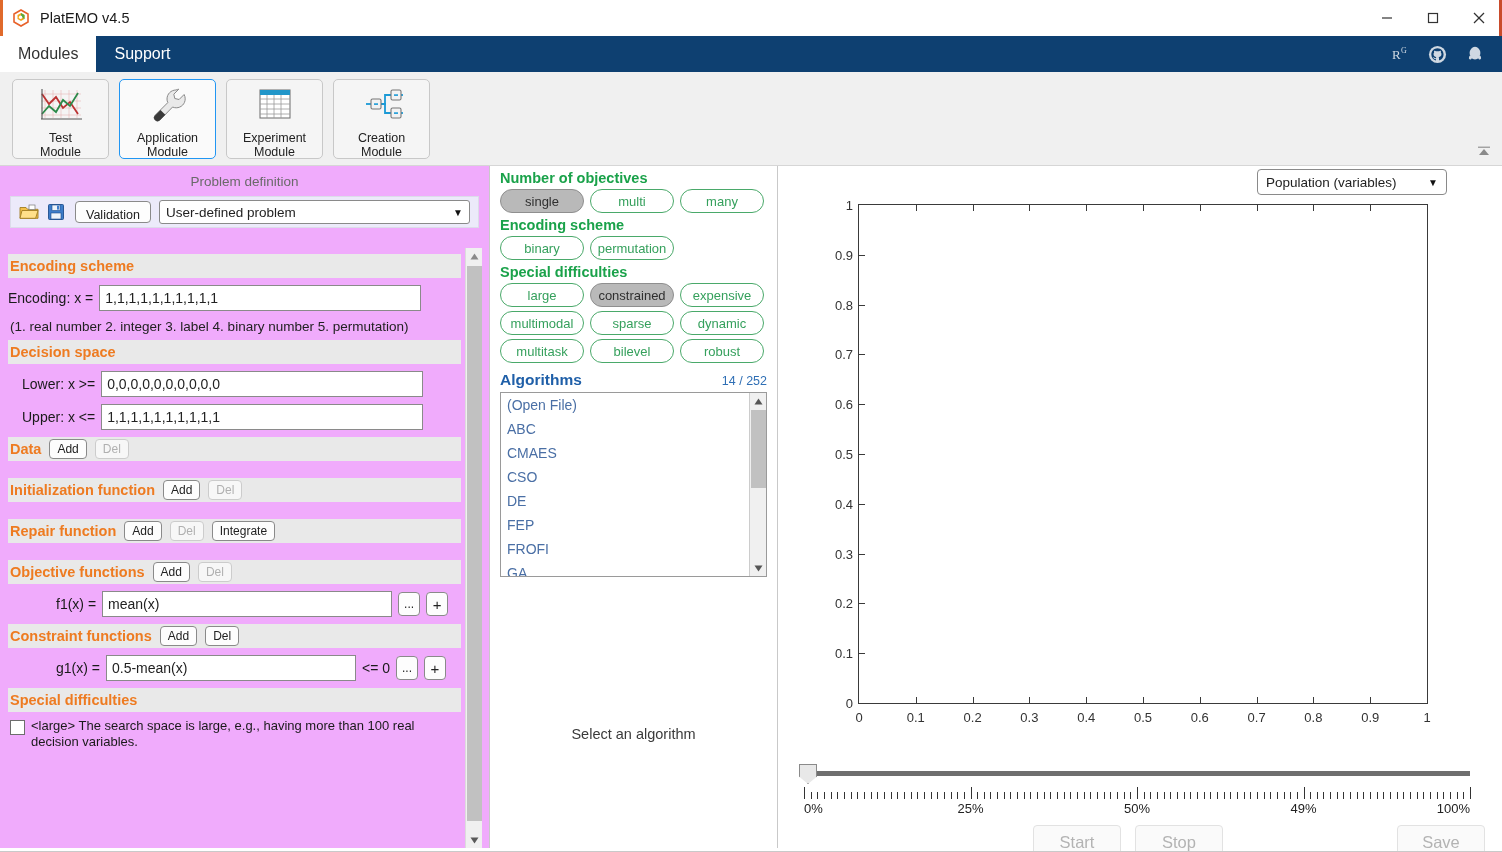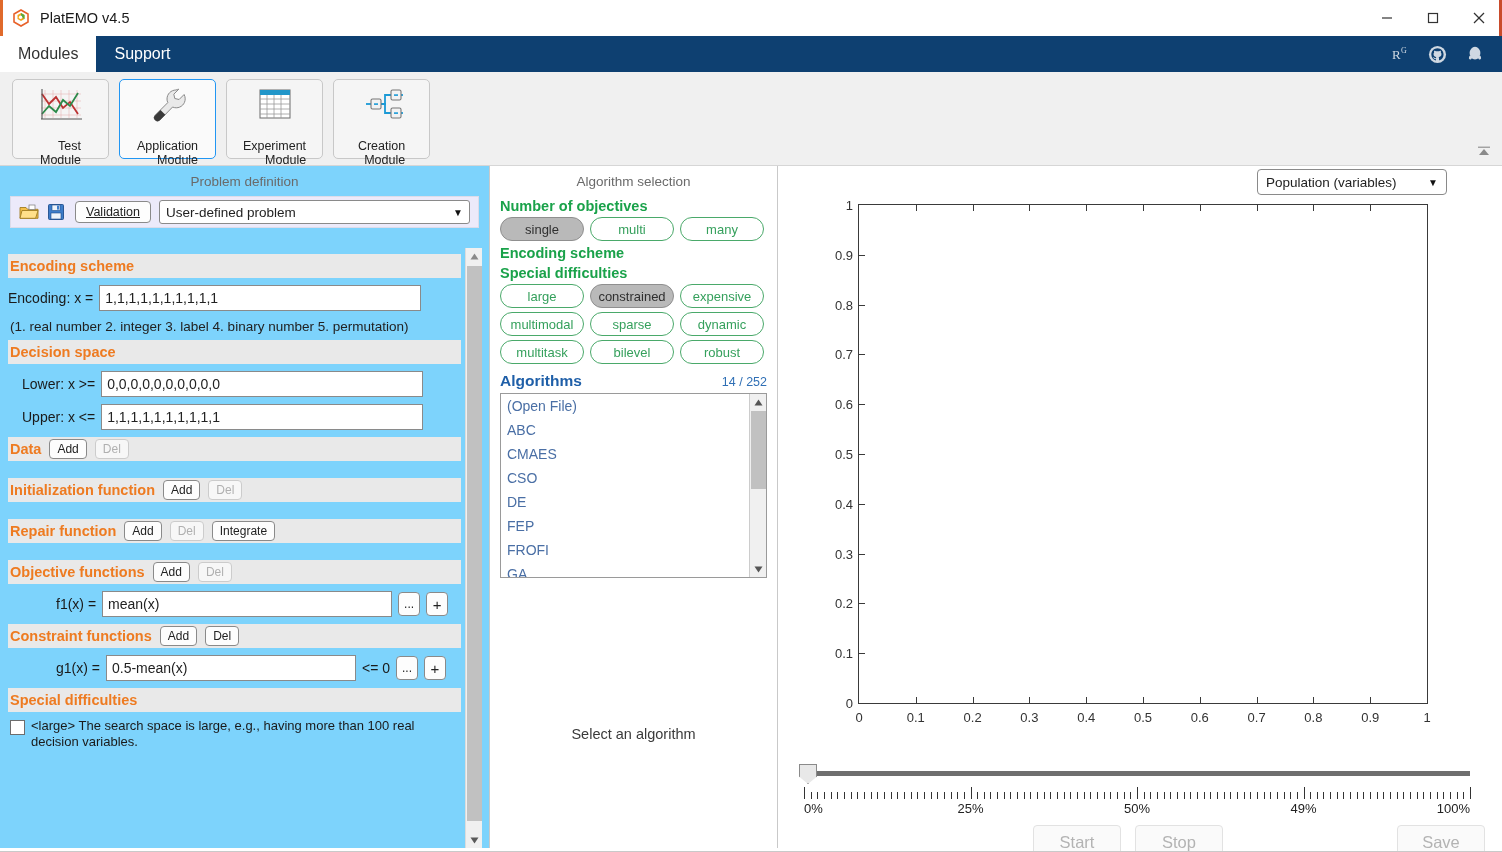--- a/index.html
+++ b/index.html
@@ -47,45 +47,44 @@
     height:94px; background:#f0f0f0; border-bottom:1px solid #d6d6d6;
     display:flex; align-items:center; padding-left:12px; gap:10px; position:relative;
   }
   .mod-btn {
     width:97px; height:80px; background:#f5f5f5; border:1px solid #c8c8c8; border-radius:5px;
     display:flex; flex-direction:column; align-items:center; justify-content:flex-start;
     padding-top:6px; cursor:pointer;
   }
   .mod-btn.selected { border:1.5px solid #2196f3; background:#fafafa; }
   .mod-ico { height:40px; display:flex; align-items:center; justify-content:center; }
-  .mod-lbl { font-size:12.5px; color:#222; text-align:right; line-height:14px; margin-top:15px; }
+  .mod-lbl { font-size:12.5px; color:#222; text-align:center; line-height:14px; margin-top:7px; }
   .ribbon-collapse {
     position:absolute; right:6px; bottom:4px; width:24px; height:18px;
     display:flex; align-items:center; justify-content:center; color:#777; font-size:11px;
   }
 
   
   .main { display:flex; height:682px; }
-  .col-left   { width:490px; border-right:1px solid #c9c9c9; position:relative; background:#7dd3fc; }
+  .col-left   { width:490px; border-right:1px solid #c9c9c9; position:relative; background:#f0abfc; }
   .col-mid    { width:288px; border-right:1px solid #c9c9c9; position:relative; background:#fff; }
   .col-right  { flex:1; position:relative; background:#fff; }
 
   .panel-title { text-align:center; font-size:13.5px; color:#6a6a6a; padding-top:8px; height:28px; }
 
   
   .pd-toolbar {
     margin:2px 10px 0 10px; background:#eceafa; border:1px solid #dcdcea;
     height:32px; display:flex; align-items:center; gap:8px; padding:0 8px;
   }
   .icon-sq { width:20px; height:18px; position:relative; display:inline-block; }
   .btn-sm {
     height:22px; padding:0 10px; border:1px solid #8a8a8a; border-radius:4px;
-    background:#fdfdfd; font-size:12.5px; color:#222; display:flex; align-items:center;
+    background:#fdfdfd; font-size:12.5px; color:#222; display:flex; align-items:flex-end;
     cursor:pointer;
-    text-decoration:underline;
   }
   .combo {
     flex:1; height:24px; border:1px solid #8a8a8a; border-radius:3px; background:#fff;
     display:flex; align-items:center; padding:0 6px; font-size:13.5px; color:#222;
     position:relative; cursor:pointer;
   }
   .combo .carat { margin-left:auto; font-size:10px; color:#111; }
 
   
   .pd-scroll {
@@ -480,30 +479,33 @@
       <div class="thumb" style="top:18px; height:555px;"></div>
       <div class="arr" style="position:absolute;bottom:0;left:0;width:17px;">
         <svg width="9" height="7" viewBox="0 0 9 7">
             <polygon points="4.5,6.5 8.5,0.5 0.5,0.5" fill="#5a5a5a"></polygon>
           </svg>
       </div>
     </div>
   </div>
 
   <div class="col-mid">
-    <div class="panel-title">Algorithm selection</div>
 
     <div class="grp-title">Number of objectives</div>
     <div class="pillrow">
       <div class="pill on">single</div>
       <div class="pill">multi</div>
       <div class="pill">many</div>
     </div>
 
     <div class="grp-title">Encoding scheme</div>
+    <div class="pillrow">
+      <div class="pill">binary</div>
+      <div class="pill">permutation</div>
+    </div>
 
     <div class="grp-title">Special difficulties</div>
     <div class="pillrow">
       <div class="pill">large</div>
       <div class="pill on">constrained</div>
       <div class="pill">expensive</div>
     </div>
     <div class="pillrow">
       <div class="pill">multimodal</div>
       <div class="pill">sparse</div>

